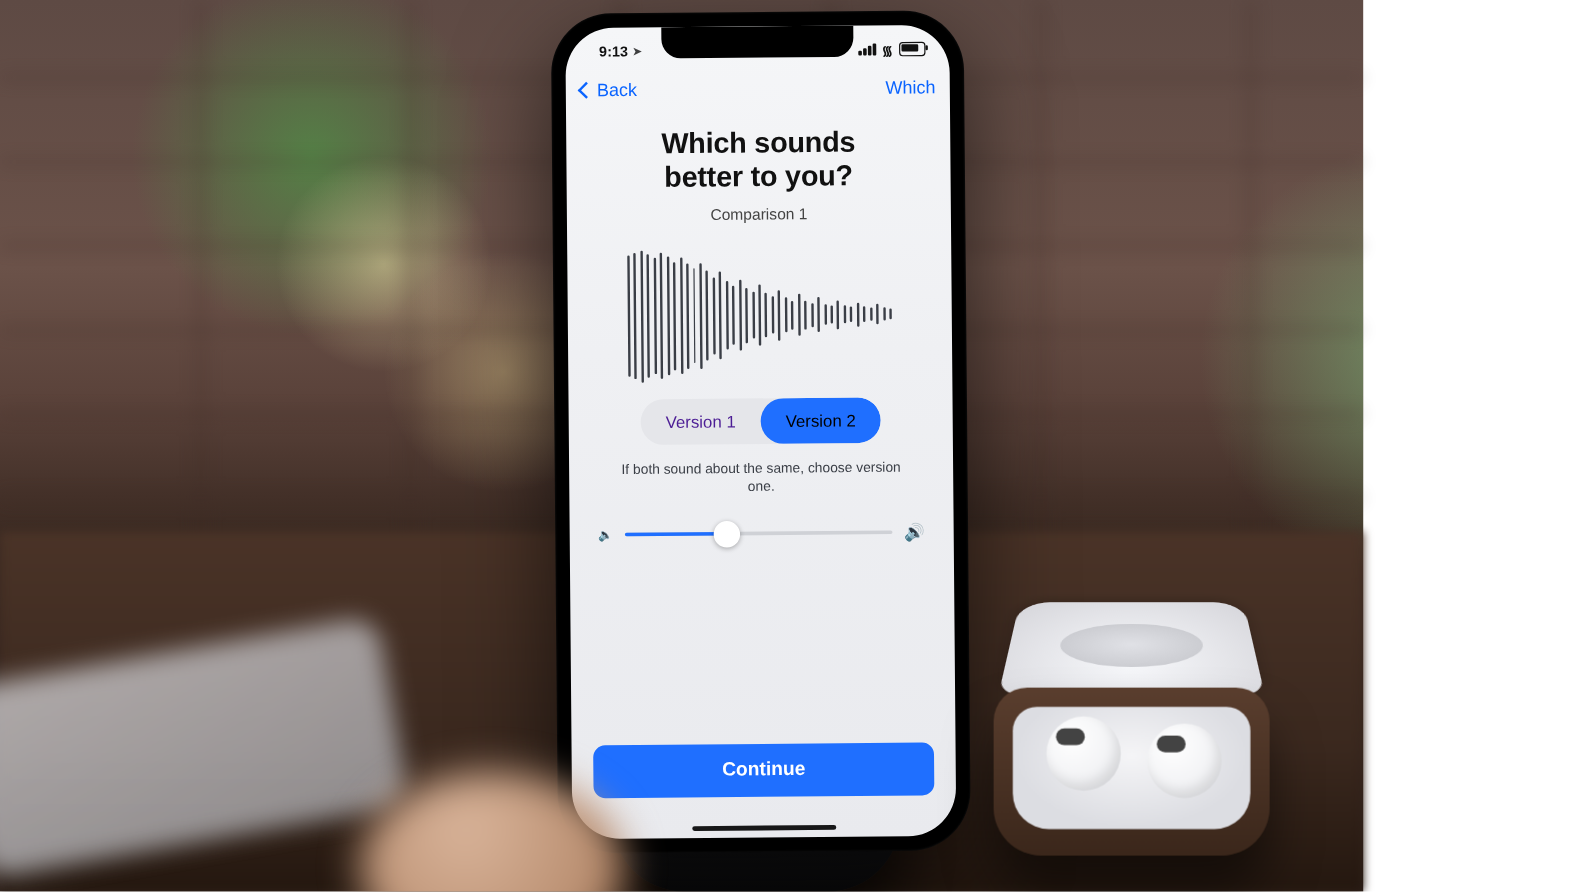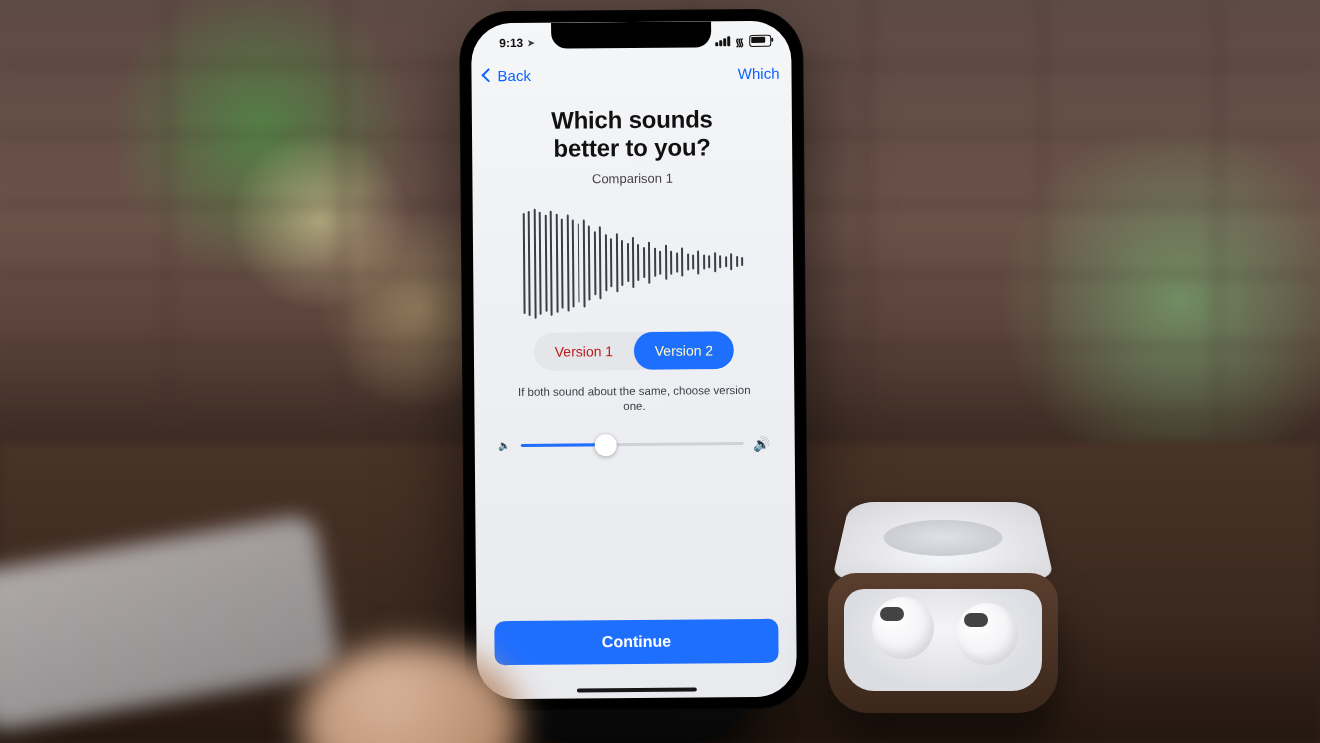--- a/index.html
+++ b/index.html
@@ -7,21 +7,21 @@
     padding: 0;
     width: 1320px;
     height: 743px;
     overflow: hidden;
     font-family: -apple-system, 'Helvetica Neue', Arial, sans-serif;
   }
 
   
   .scene {
     position: relative;
-    width: 1320px;
+    width: 1136px;
     height: 743px;
     background:
       radial-gradient(circle at 320px 220px, rgba(255,245,180,0.45) 0, rgba(255,245,180,0) 90px),
       radial-gradient(circle at 420px 310px, rgba(255,235,160,0.35) 0, rgba(255,235,160,0) 100px),
       radial-gradient(circle at 260px 130px, rgba(80,140,70,0.8) 0, rgba(80,140,70,0) 150px),
       radial-gradient(circle at 1180px 300px, rgba(120,170,115,0.7) 0, rgba(120,170,115,0) 180px),
       linear-gradient(to bottom, #5e4a44 0%, #6b5249 30%, #5a423a 45%, #3b2a22 60%, #2e201a 100%);
   }
 
   .table-surface {
@@ -215,22 +215,22 @@
     overflow: hidden;
   }
   .seg-option {
     flex: 1;
     display: flex;
     align-items: center;
     justify-content: center;
     font-size: 14px;
     font-weight: 500;
   }
-  .seg-unselected { color: #b91c1c; background: transparent; }
-  .seg-selected   { color: #fef9c3; background: #1f6fff; border-radius: 19px; }
+  .seg-unselected { color: #4c1d95; background: transparent; }
+  .seg-selected   { color: #000000; background: #1f6fff; border-radius: 19px; }
 
   .hint {
     margin-top: 14px;
     font-size: 11.5px;
     color: #3a3e46;
     line-height: 1.35;
     padding: 0 22px;
   }
 
   .volume-row {

